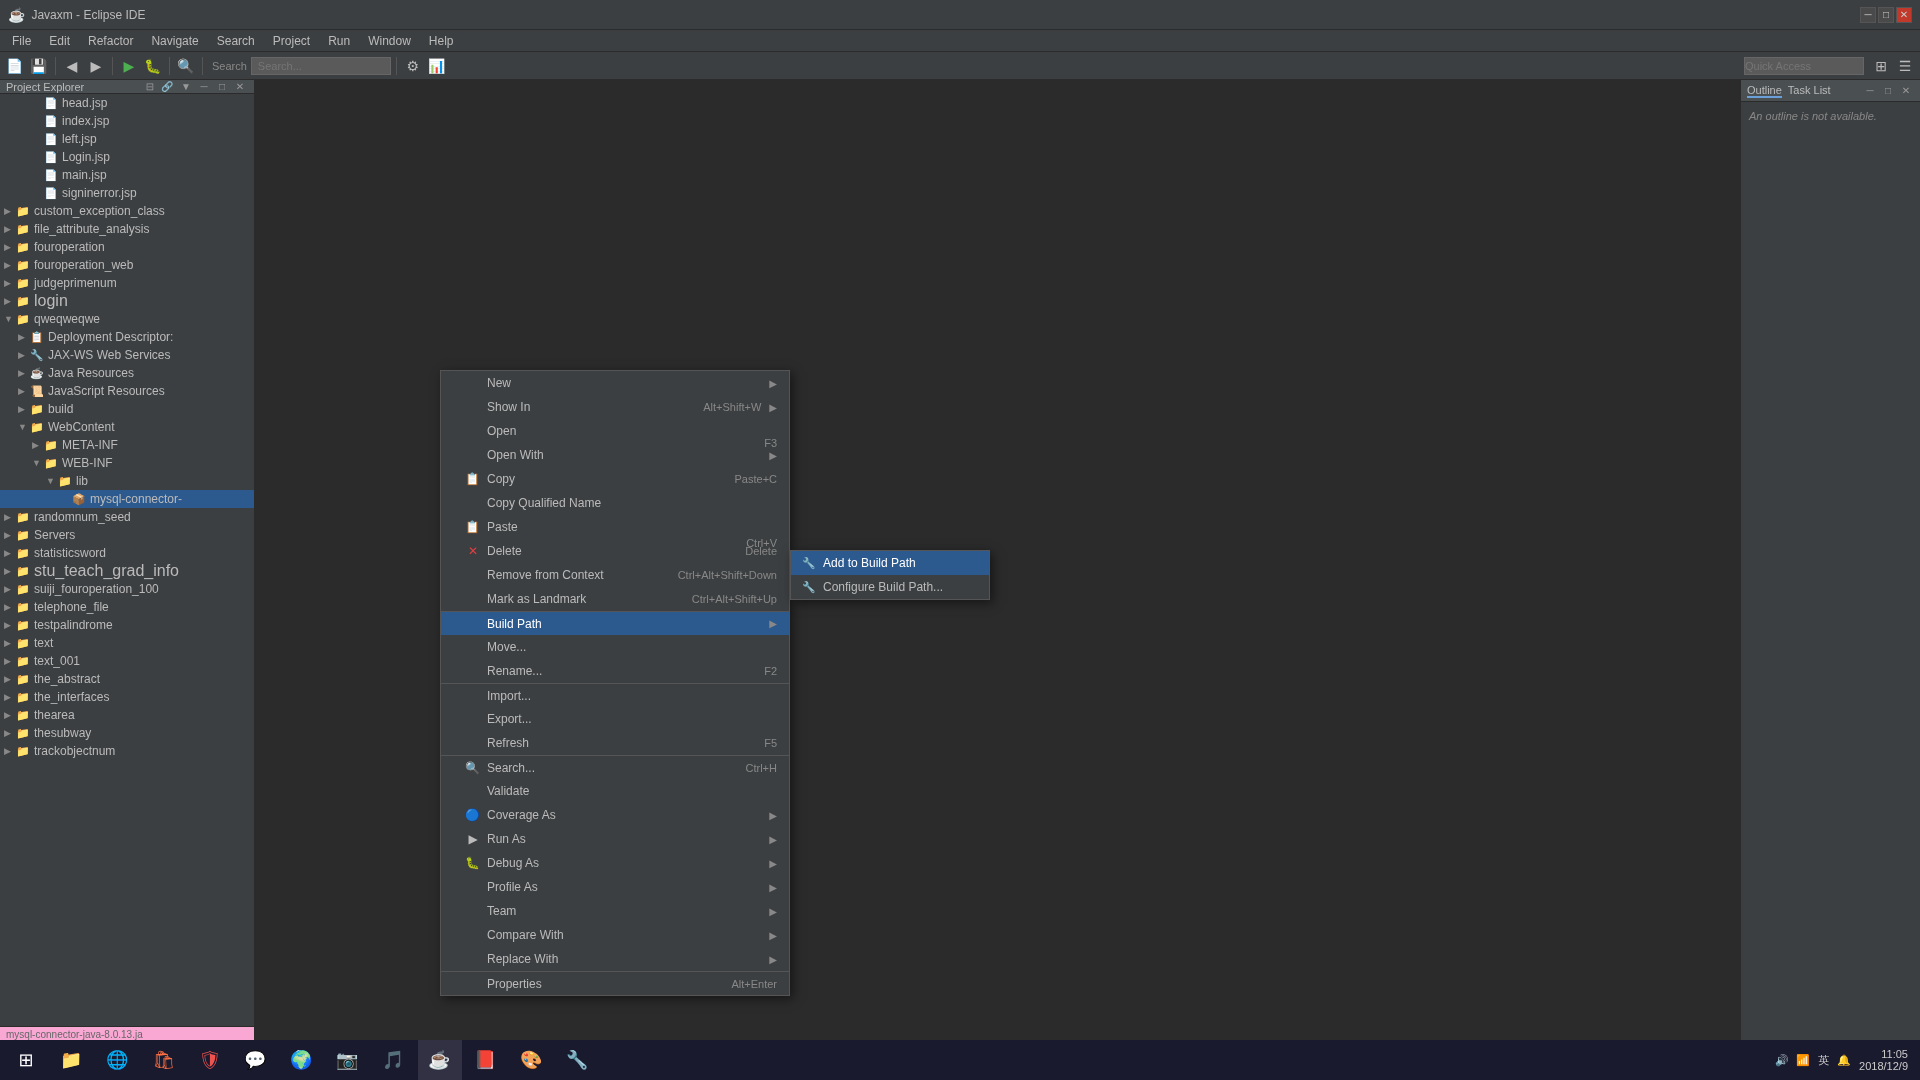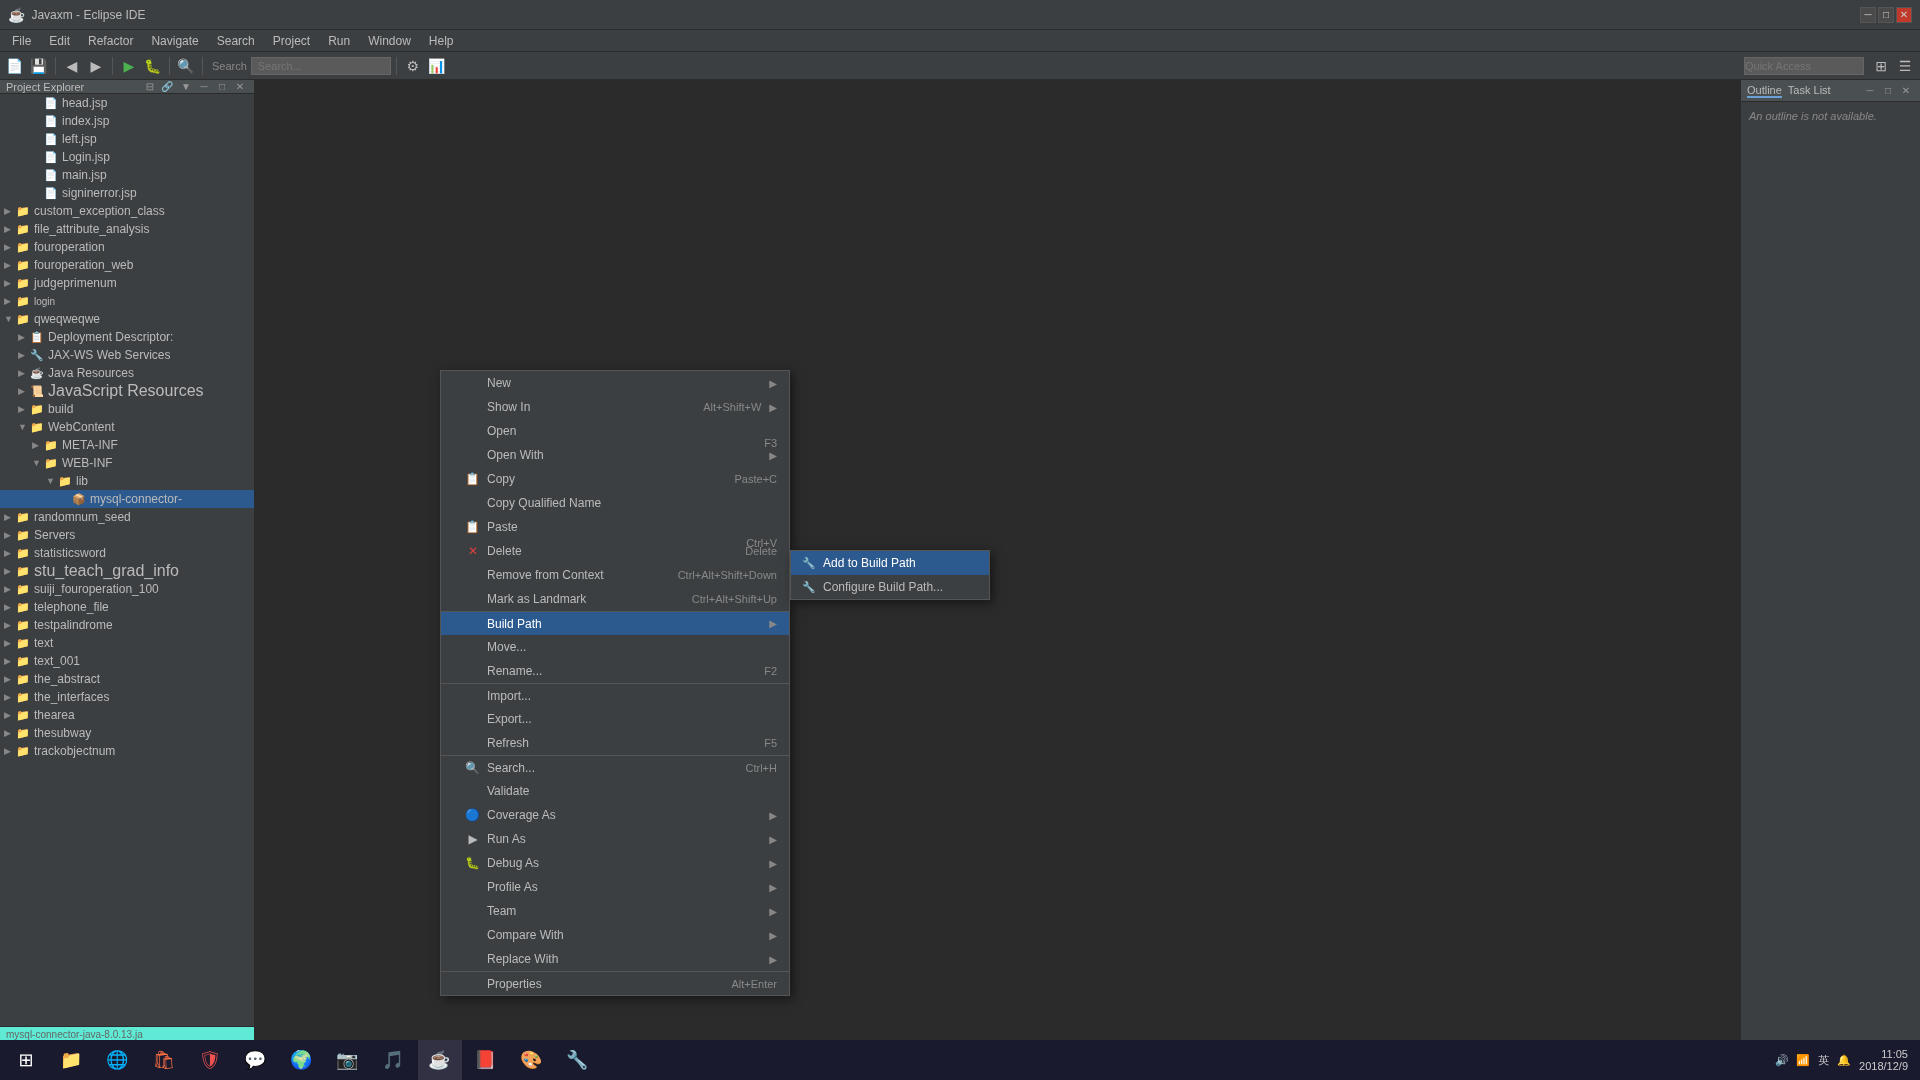--- a/index.html
+++ b/index.html
@@ -485,21 +485,21 @@
         <div class="tree-item">
           <span class="tree-indent" style="width: 0px; display: inline-block;"></span>
           <span class="tree-arrow">▶</span>
           <span class="tree-icon" style="font-size: 11px;">📁</span>
           <span style="font-size: 12px;">judgeprimenum</span>
         </div>
         <div class="tree-item">
           <span class="tree-indent" style="width: 0px; display: inline-block;"></span>
           <span class="tree-arrow">▶</span>
           <span class="tree-icon" style="font-size: 11px;">📁</span>
-          <span style="font-size: 10px;">login</span>
+          <span style="font-size: 16px;">login</span>
         </div>
         <div class="tree-item">
           <span class="tree-indent" style="width: 0px; display: inline-block;"></span>
           <span class="tree-arrow">▼</span>
           <span class="tree-icon" style="font-size: 11px;">📁</span>
           <span style="font-size: 12px;">qweqweqwe</span>
         </div>
         <div class="tree-item">
           <span class="tree-indent" style="width: 14px; display: inline-block;"></span>
           <span class="tree-arrow">▶</span>
@@ -515,21 +515,21 @@
         <div class="tree-item">
           <span class="tree-indent" style="width: 14px; display: inline-block;"></span>
           <span class="tree-arrow">▶</span>
           <span class="tree-icon" style="font-size: 11px;">☕</span>
           <span style="font-size: 12px;">Java Resources</span>
         </div>
         <div class="tree-item">
           <span class="tree-indent" style="width: 14px; display: inline-block;"></span>
           <span class="tree-arrow">▶</span>
           <span class="tree-icon" style="font-size: 11px;">📜</span>
-          <span style="font-size: 16px;">JavaScript Resources</span>
+          <span style="font-size: 12px;">JavaScript Resources</span>
         </div>
         <div class="tree-item">
           <span class="tree-indent" style="width: 14px; display: inline-block;"></span>
           <span class="tree-arrow">▶</span>
           <span class="tree-icon" style="font-size: 11px;">📁</span>
           <span style="font-size: 12px;">build</span>
         </div>
         <div class="tree-item">
           <span class="tree-indent" style="width: 14px; display: inline-block;"></span>
           <span class="tree-arrow">▼</span>
@@ -638,21 +638,21 @@
           <span class="tree-icon" style="font-size: 11px;">📁</span>
           <span style="font-size: 12px;">thesubway</span>
         </div>
         <div class="tree-item">
           <span class="tree-indent" style="width: 0px; display: inline-block;"></span>
           <span class="tree-arrow">▶</span>
           <span class="tree-icon" style="font-size: 11px;">📁</span>
           <span style="font-size: 12px;">trackobjectnum</span>
         </div>
       </div>
-    <div style="height:22px;background:#5eead4;border-top:1px solid #2b2b2b;padding:2px 6px;font-size:10px;color:#666;overflow:hidden;text-overflow:ellipsis;white-space:nowrap;">mysql-connector-java-8.0.13.ja</div>
+    <div style="height:22px;background:#f9a8d4;border-top:1px solid #2b2b2b;padding:2px 6px;font-size:10px;color:#666;overflow:hidden;text-overflow:ellipsis;white-space:nowrap;">mysql-connector-java-8.0.13.ja</div>
   </div>
 
   <div id="center-panel">
 
     <div id="context-menu">
 
     <div class="ctx-item">
           <div class="ctx-item-left">
             <span class="ctx-item-icon"></span>
             <span class="ctx-item-label">New</span>

